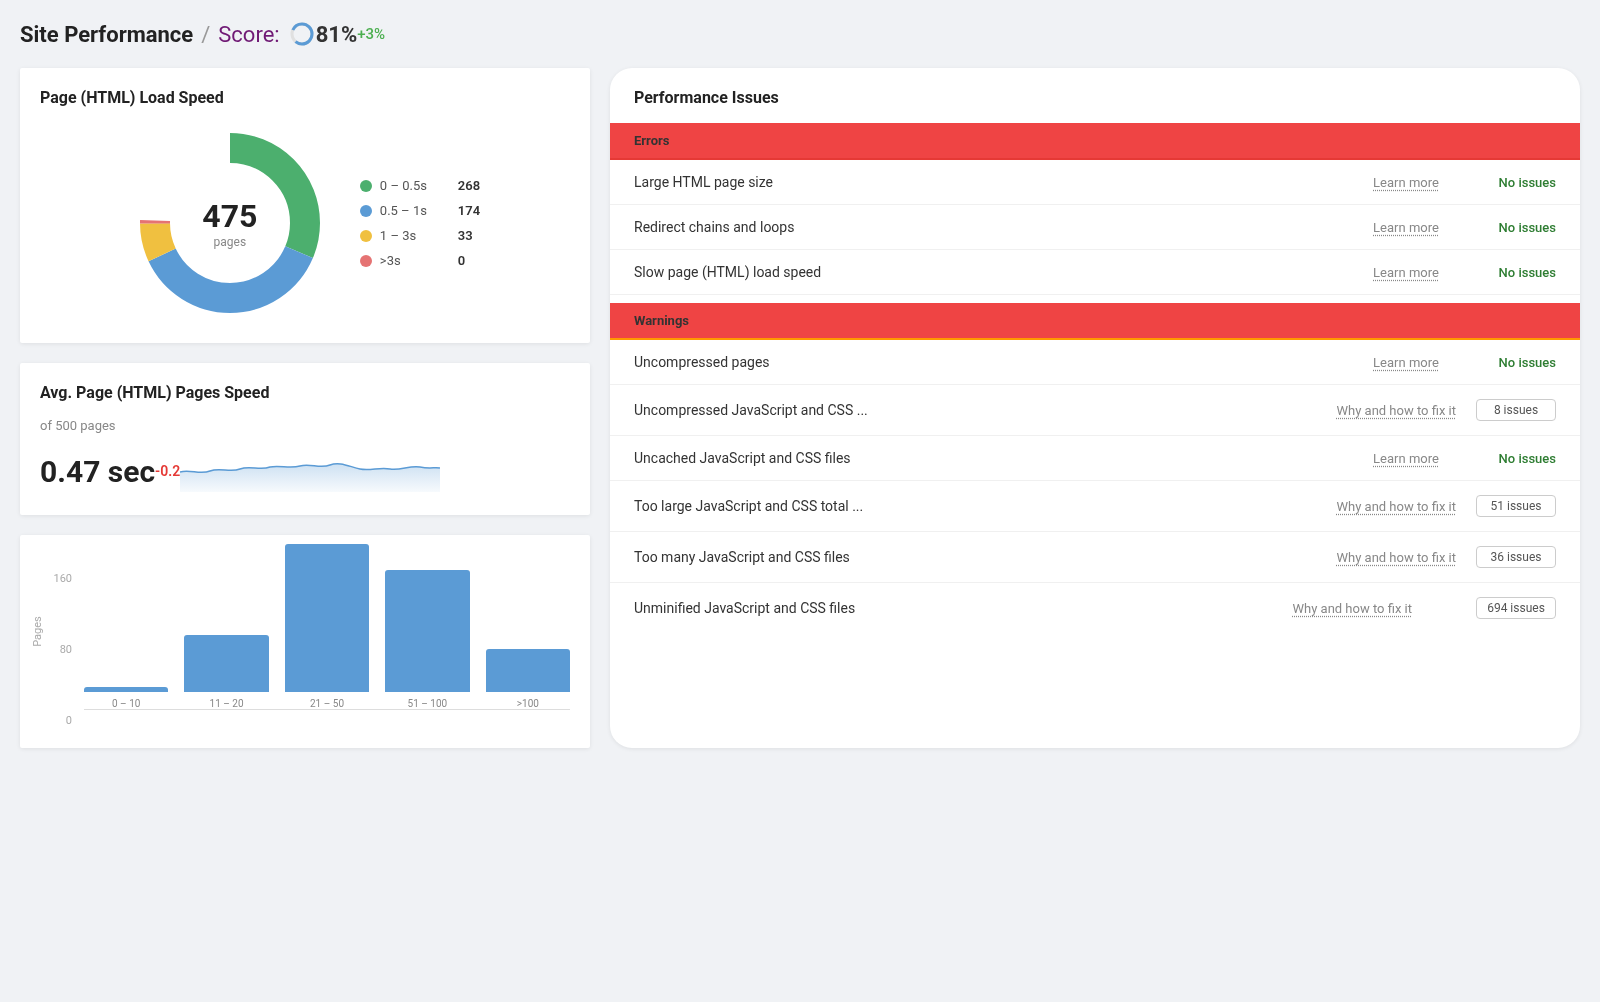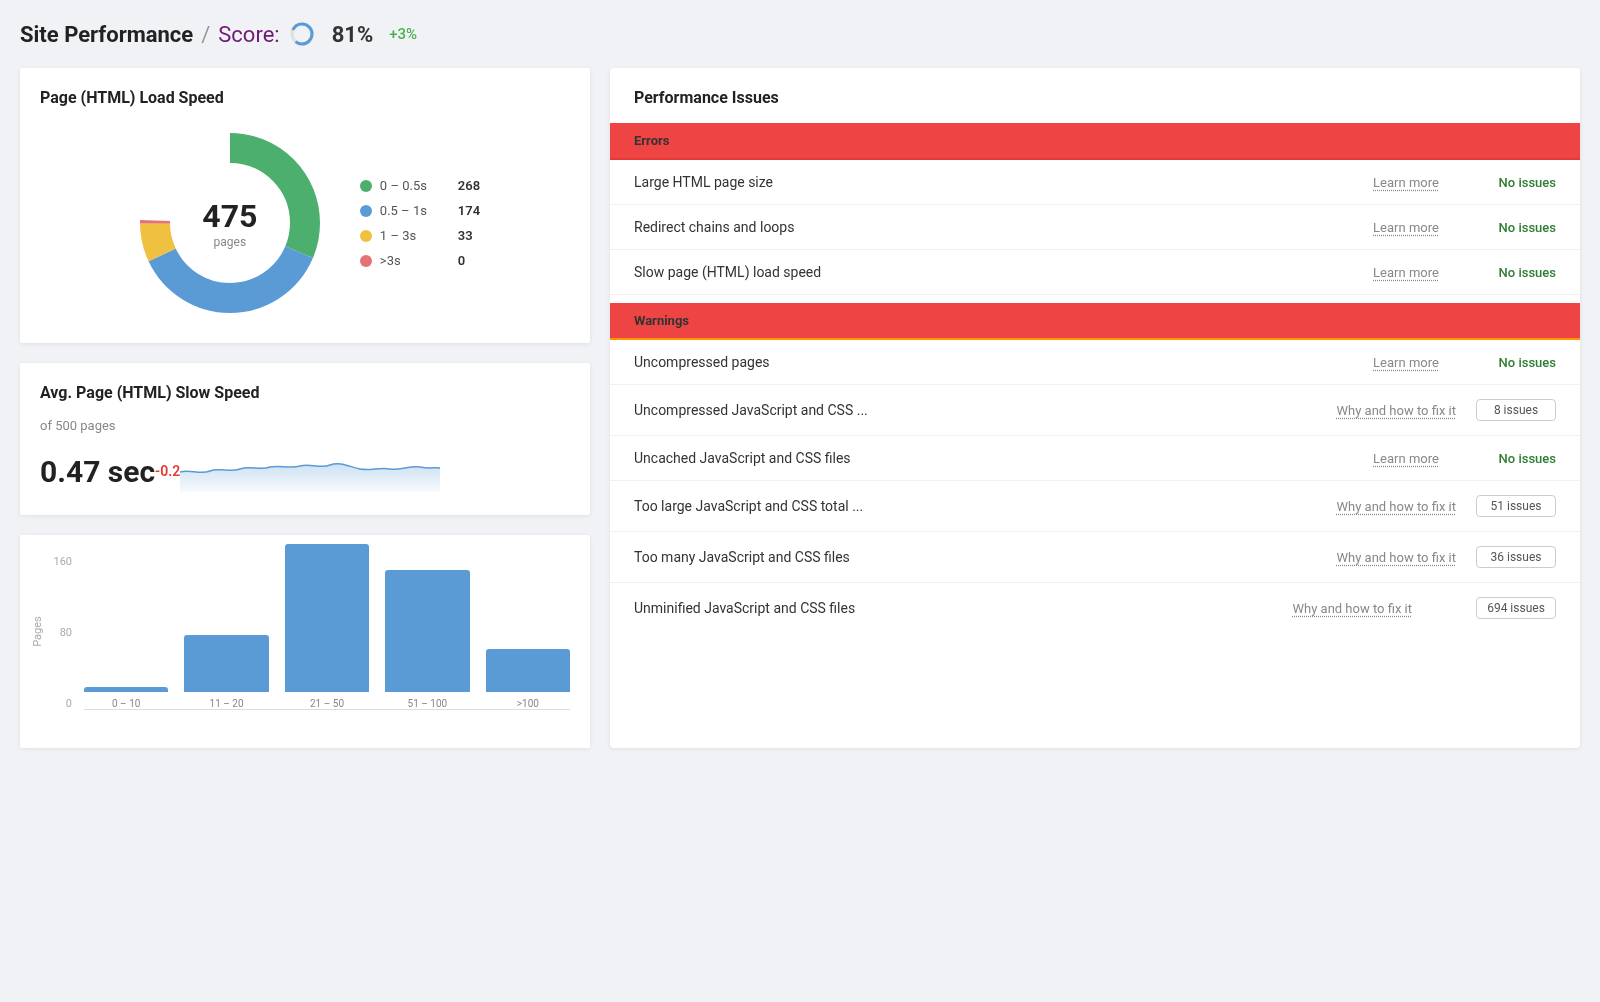--- a/index.html
+++ b/index.html
@@ -26,21 +26,21 @@
       font-size: 22px;
       color: #999;
     }
     .score-label {
       font-size: 22px;
       color: #701a75;
     }
     .score-circle-wrap {
       display: inline-flex;
       align-items: center;
-      gap: 16px;
+      gap: 0;
     }
     .score-circle {
       width: 28px;
       height: 28px;
     }
     .score-percent {
       font-size: 22px;
       font-weight: 700;
       color: #333;
     }
@@ -161,21 +161,21 @@
     }
     .y-tick {
       font-size: 11px;
       color: #aaa;
       width: 32px;
       text-align: right;
     }
     
     .perf-card {
       background: #fff;
-      border-radius: 4px;
+      border-radius: 22px;
       padding: 0;
       box-shadow: 0 1px 4px rgba(0,0,0,0.08);
       overflow: hidden;
     }
     .perf-card-header {
       padding: 20px 24px 16px;
       font-size: 16px;
       font-weight: 700;
       color: #222;
     }
@@ -305,21 +305,21 @@
           <div class="legend-item">
             <div class="legend-dot" style="background:#e57373"></div>
             <span class="legend-range">&gt;3s</span>
             <span class="legend-count">0</span>
           </div>
         </div>
       </div>
     </div>
 
     <div class="card">
-      <div class="card-title">Avg. Page (HTML) Slow Speed</div>
+      <div class="card-title">Avg. Page (HTML) Pages Speed</div>
       <div class="avg-sub">of 500 pages</div>
       <div class="avg-speed-row">
         <span class="avg-speed-num">0.47 sec</span>
         <span class="avg-speed-delta">-0.2</span>
         <div class="sparkline-wrap">
           <svg width="260" height="45" viewBox="0 0 260 45">
             <defs>
               <linearGradient id="spGrad" x1="0" y1="0" x2="0" y2="1">
                 <stop offset="0%" stop-color="#5b9bd5" stop-opacity="0.3"></stop>
                 <stop offset="100%" stop-color="#5b9bd5" stop-opacity="0.05"></stop>
@@ -328,21 +328,21 @@
             <path d="M0,25 C10,22 20,28 30,24 C40,20 50,26 60,22 C70,18 80,24 90,20 C100,18 110,22 120,19 C130,16 140,22 150,18 C160,14 170,20 180,22 C190,24 200,20 210,22 C220,24 230,18 240,20 C250,22 255,20 260,21" fill="none" stroke="#5b9bd5" stroke-width="1.5"></path>
             <path d="M0,25 C10,22 20,28 30,24 C40,20 50,26 60,22 C70,18 80,24 90,20 C100,18 110,22 120,19 C130,16 140,22 150,18 C160,14 170,20 180,22 C190,24 200,20 210,22 C220,24 230,18 240,20 C250,22 255,20 260,21 L260,45 L0,45 Z" fill="url(#spGrad)"></path>
           </svg>
         </div>
       </div>
     </div>
 
     <div class="card" style="padding-bottom:28px;">
       <div style="position:relative; padding-left:44px; padding-bottom:10px;">
 
-        <div style="position:absolute; left:0; top:0; height:155px; display:flex; flex-direction:column; justify-content:space-between; align-items:flex-end; padding-right:6px;">
+        <div style="position:absolute; left:0; top:17px; height:155px; display:flex; flex-direction:column; justify-content:space-between; align-items:flex-end; padding-right:6px;">
           <span class="y-tick">160</span>
           <span class="y-tick">80</span>
           <span class="y-tick">0</span>
         </div>
 
         <div style="position:absolute; left:-18px; top:70px; transform:rotate(-90deg); font-size:11px; color:#aaa; white-space:nowrap;">Pages</div>
 
         <div style="display:flex; align-items:flex-end; height:155px; gap:16px; border-bottom:1px solid #ddd; padding-bottom:0;">
 
           <div class="bar-col">

